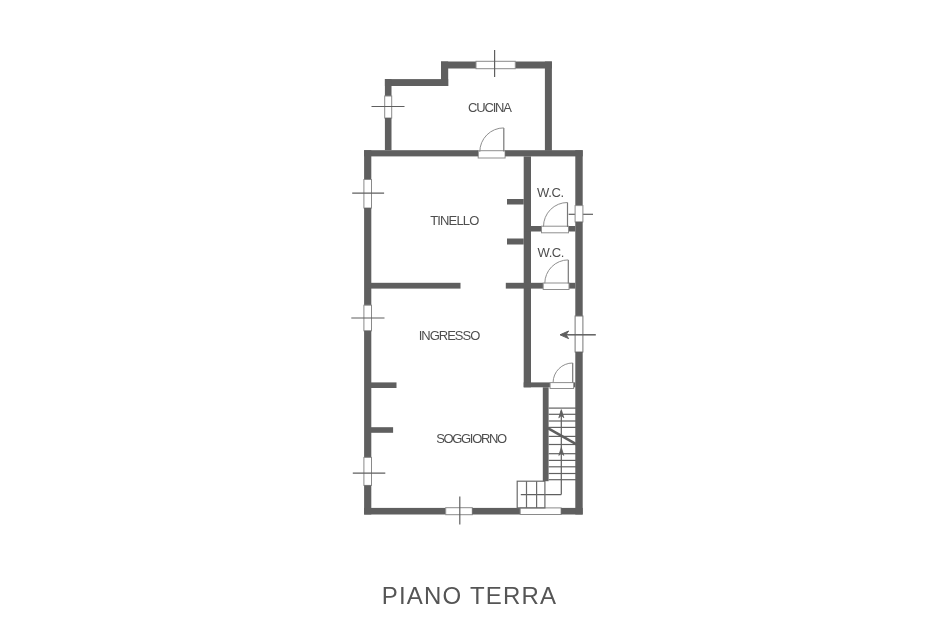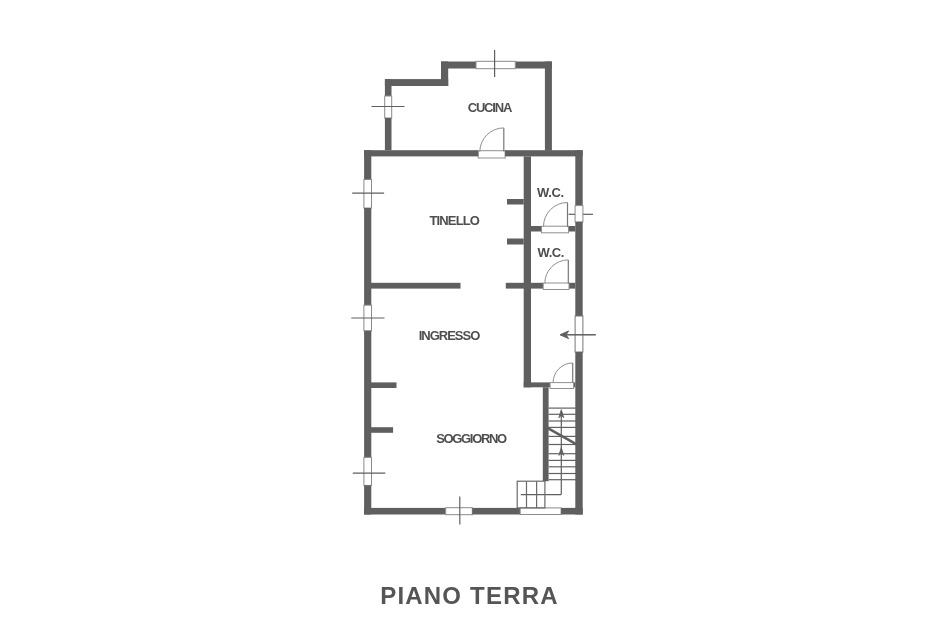--- a/index.html
+++ b/index.html
@@ -1,16 +1,16 @@
 <!DOCTYPE html>
 <html><head>
 <meta charset="utf-8">
 <style>
   html,body{margin:0;padding:0;background:#ffffff;}
-  #plan{width:940px;height:626px;position:relative;font-family:"Liberation Sans",sans-serif;font-weight:bold;}
+  #plan{width:940px;height:626px;position:relative;font-family:"Liberation Sans",sans-serif;}
   svg{display:block;}
   .lbl{fill:#4e4e4e;font-family:"Liberation Sans",sans-serif;font-size:13px;letter-spacing:-1.2px;}
 </style>
 </head>
 <body>
 <div id="plan">
 <svg width="940" height="626" viewBox="0 0 940 626">
 
 <rect x="0" y="0" width="940" height="626" fill="#ffffff"></rect>
 

